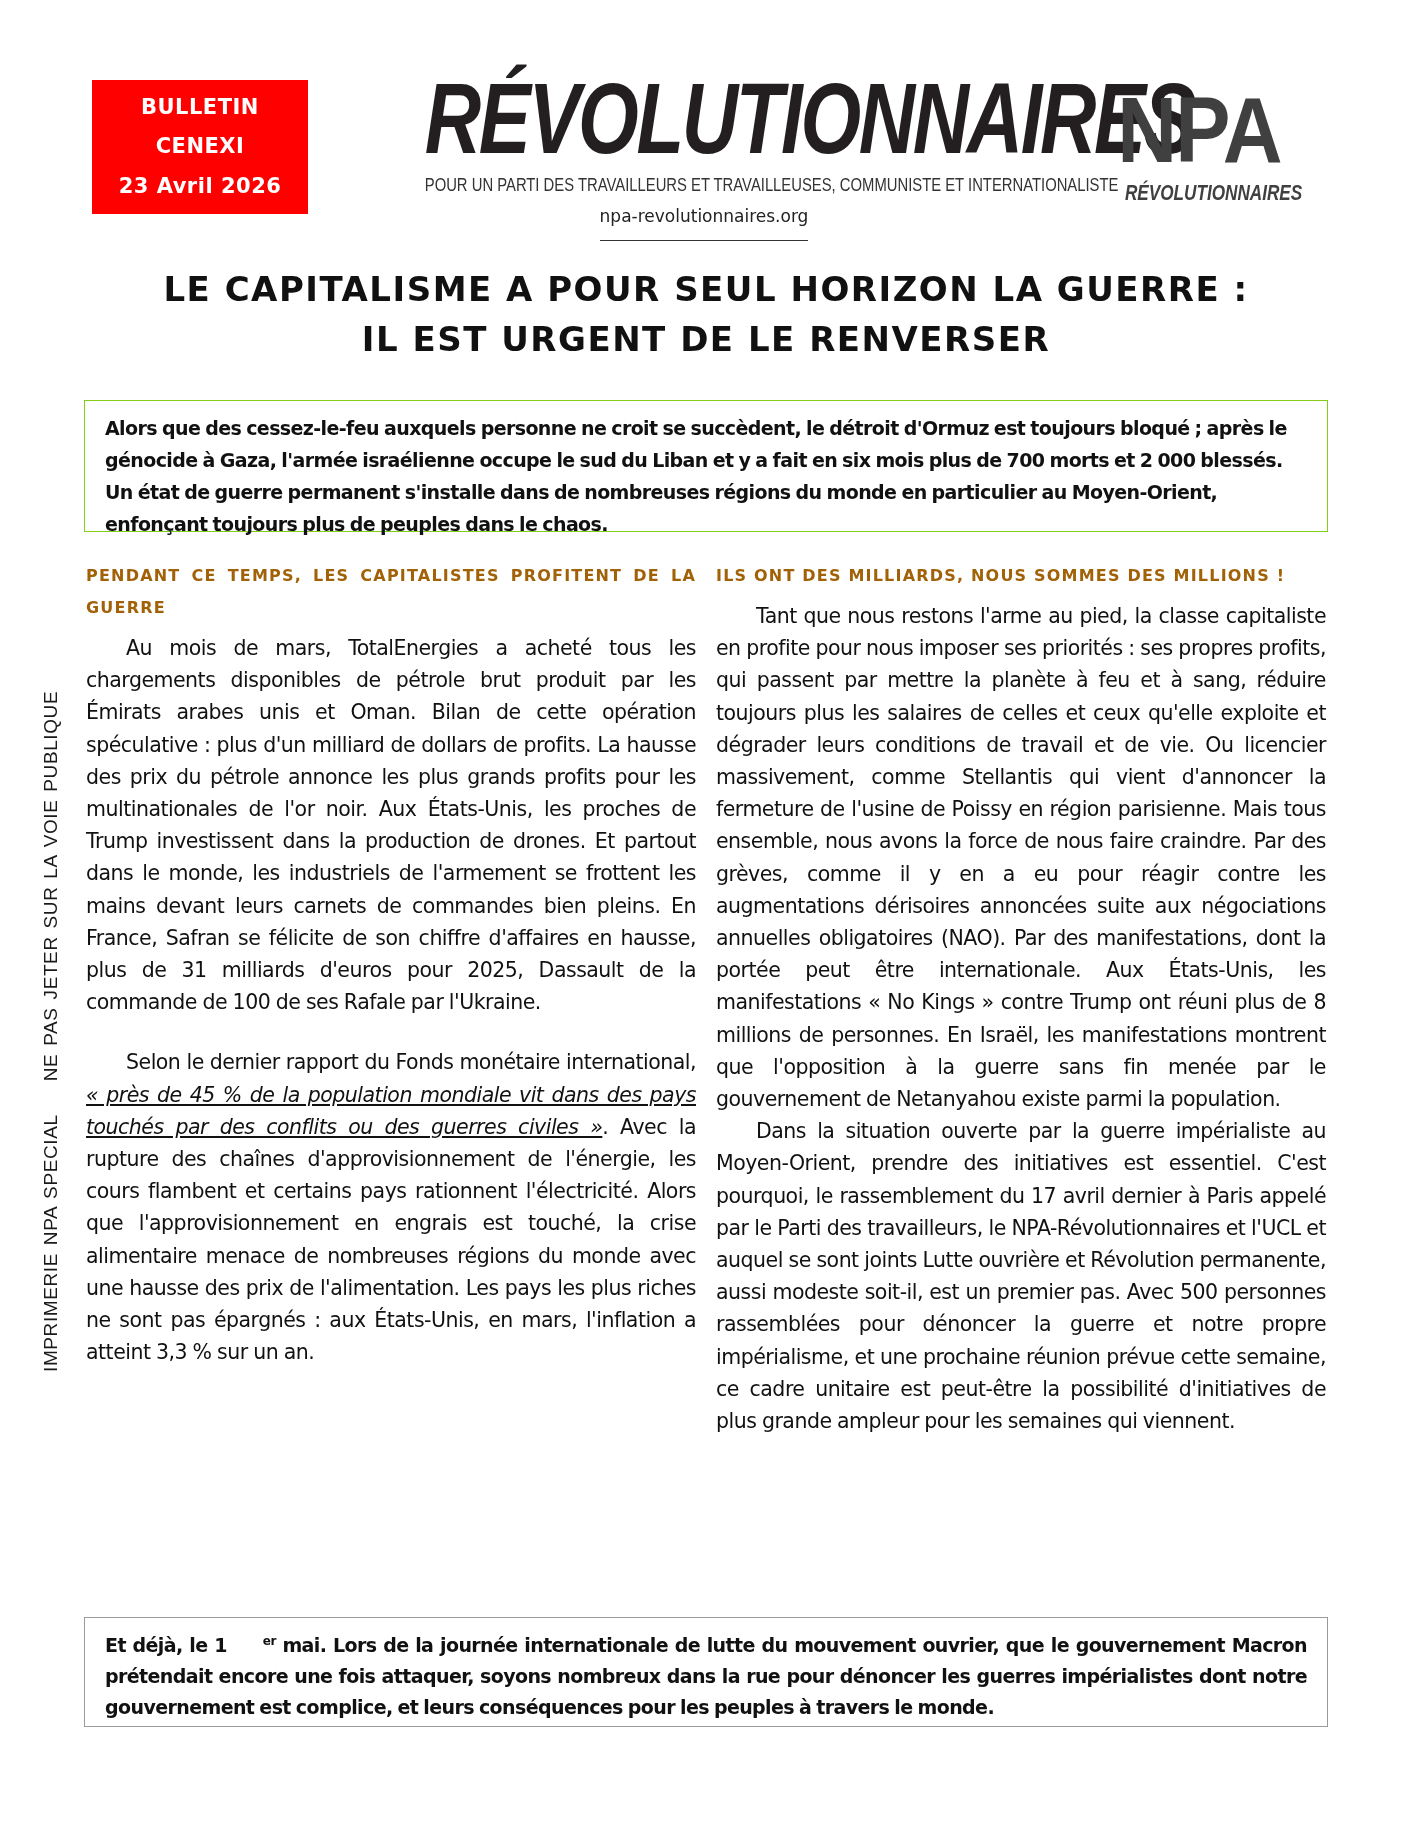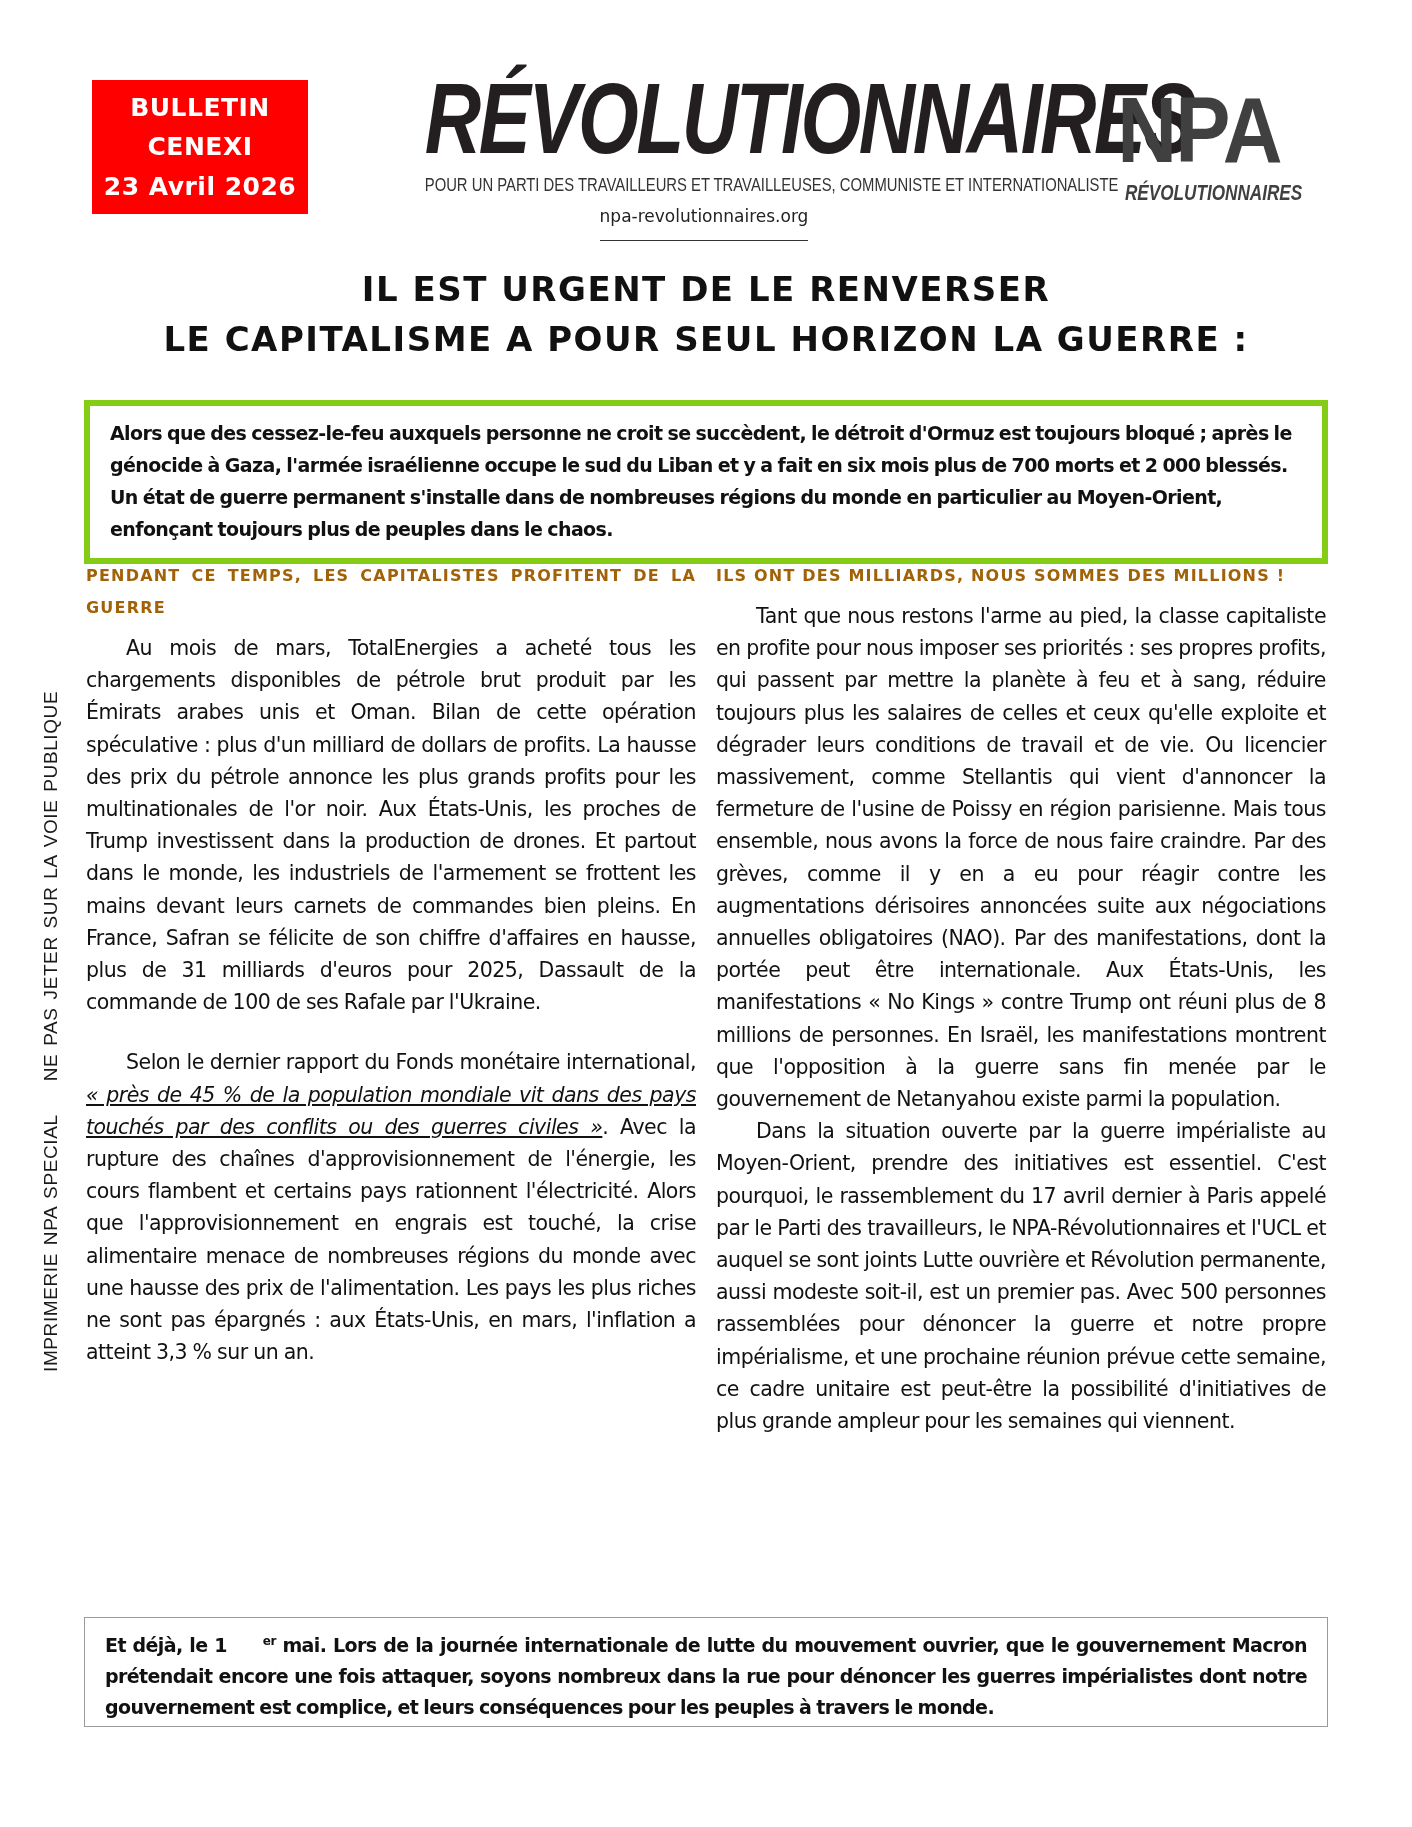--- a/index.html
+++ b/index.html
@@ -2,21 +2,21 @@
 <html><head>
 <meta charset="utf-8">
 <style>
   html, body { margin: 0; padding: 0; background: #ffffff; }
   body { width: 1412px; height: 1827px; position: relative; overflow: hidden; color: #1a1a1a; font-family: "DejaVu Sans", sans-serif; }
 
   .bulletin-box {
     position: absolute; left: 92px; top: 80px; width: 216px; height: 134px;
     background: #fe0000; color: #fff;
     display: flex; flex-direction: column; justify-content: space-around; align-items: center;
-    font-family: "DejaVu Sans", sans-serif; font-weight: bold; font-size: 25px; letter-spacing: 0.5px;
+    font-family: "DejaVu Sans", sans-serif; font-weight: bold; font-size: 21px; letter-spacing: 0.5px;
     padding: 8px 0; box-sizing: border-box;
   }
   .bulletin-box span { display: block; line-height: 1; }
 
   .masthead {
     position: absolute; left: 346px; top: 62px; width: 716px; text-align: center;
   }
   .masthead-title {
     font-family: "Liberation Sans", sans-serif; font-weight: bold; font-style: italic;
     font-size: 100px; line-height: 1; letter-spacing: -3px; color: #231f20;
@@ -39,22 +39,22 @@
   .npa-logo .npa { display: block; font-family: "Liberation Sans", sans-serif; font-weight: bold; font-size: 92px; line-height: 1; letter-spacing: -2px; transform: scaleX(0.9); }
   .npa-logo .npa-sub { display: block; font-family: "Liberation Sans", sans-serif; font-weight: bold; font-style: italic; font-size: 22px; transform: scaleX(0.78); white-space: nowrap; margin-top: 4px; }
 
   .headline {
     position: absolute; left: 100px; top: 264px; width: 1212px; text-align: center;
     font-family: "DejaVu Sans", sans-serif; font-weight: bold; font-size: 34px; line-height: 50px; letter-spacing: 1.5px; color: #111;
   }
   .headline span { display: block; }
 
   .intro-box {
-    position: absolute; left: 84px; top: 400px; width: 1244px; height: 164px;
-    border: 6px solid #84cc16; box-sizing: border-box; padding: 11px 20px;
+    position: absolute; left: 84px; top: 400px; width: 1244px; height: 132px;
+    border: 1px solid #84cc16; box-sizing: border-box; padding: 11px 20px;
     font-family: "DejaVu Sans", sans-serif; font-weight: bold; font-size: 19px; line-height: 32px; color: #111;
     letter-spacing: -0.6px; word-spacing: -1px;
   }
 
   .side-label {
     position: absolute; left: 40px; top: 1372px; width: 810px; height: 30px;
     transform: rotate(-90deg); transform-origin: left top;
     font-family: "Liberation Sans", sans-serif; font-size: 19px; color: #1a1a1a; letter-spacing: 0.6px;
     white-space: nowrap; word-spacing: 2px;
   }
@@ -102,22 +102,22 @@
   <span class="masthead-tagline">POUR UN PARTI DES TRAVAILLEURS ET TRAVAILLEUSES, COMMUNISTE ET INTERNATIONALISTE</span>
   <a class="masthead-url">npa-revolutionnaires.org</a>
 </div>
 
 <div class="npa-logo">
   <span class="npa">NPA</span>
   <span class="npa-sub">RÉVOLUTIONNAIRES</span>
 </div>
 
 <div class="headline">
+  <span>LE CAPITALISME A POUR SEUL HORIZON LA GUERRE :</span>
   <span>IL EST URGENT DE LE RENVERSER</span>
-  <span>LE CAPITALISME A POUR SEUL HORIZON LA GUERRE :</span>
 </div>
 
 <div class="intro-box">Alors que des cessez-le-feu auxquels personne ne croit se succèdent, le détroit d'Ormuz est toujours bloqué ; après le génocide à Gaza, l'armée israélienne occupe le sud du Liban et y a fait en six mois plus de 700 morts et 2 000 blessés. Un état de guerre permanent s'installe dans de nombreuses régions du monde en particulier au Moyen-Orient, enfonçant toujours plus de peuples dans le chaos.</div>
 
 <div class="side-label">
   <span>IMPRIMERIE NPA SPECIAL</span>
   <span>NE PAS JETER SUR LA VOIE PUBLIQUE</span>
 </div>
 
 <div class="columns">

